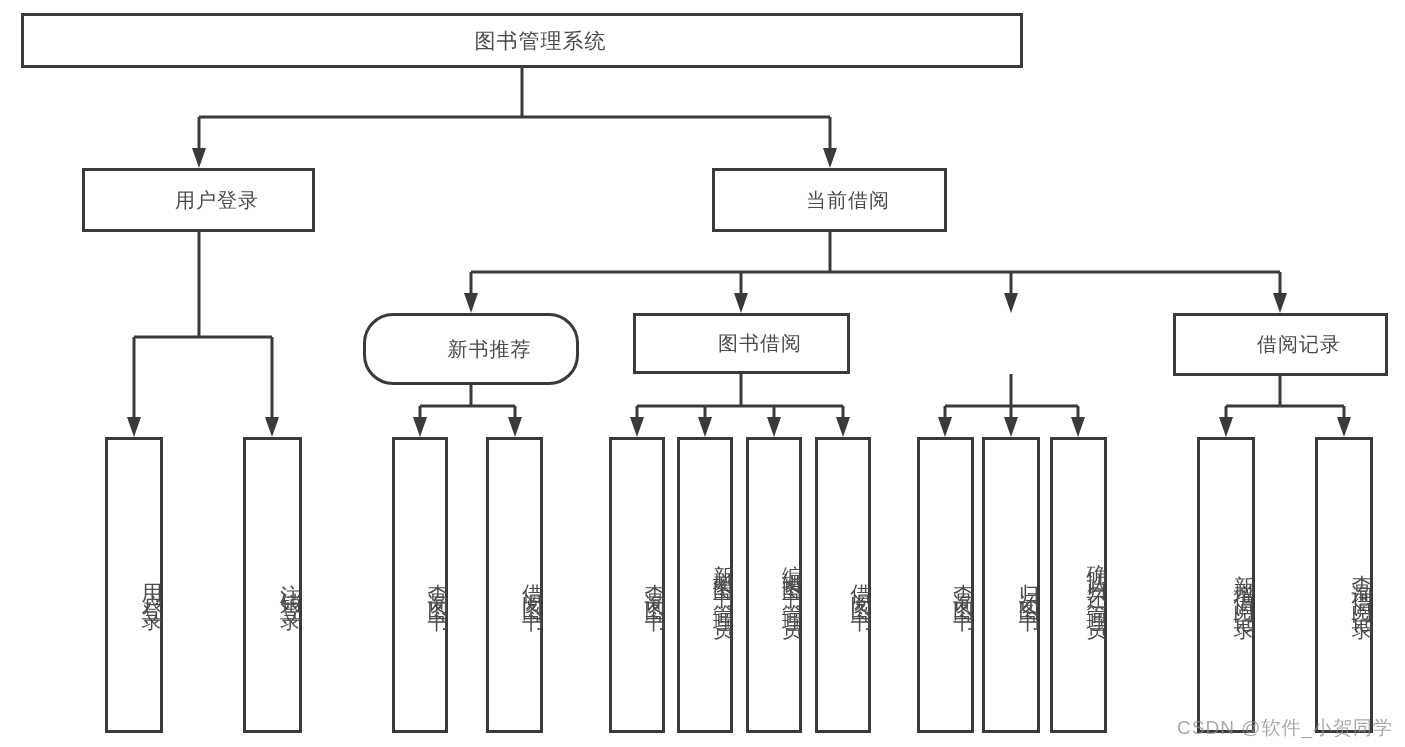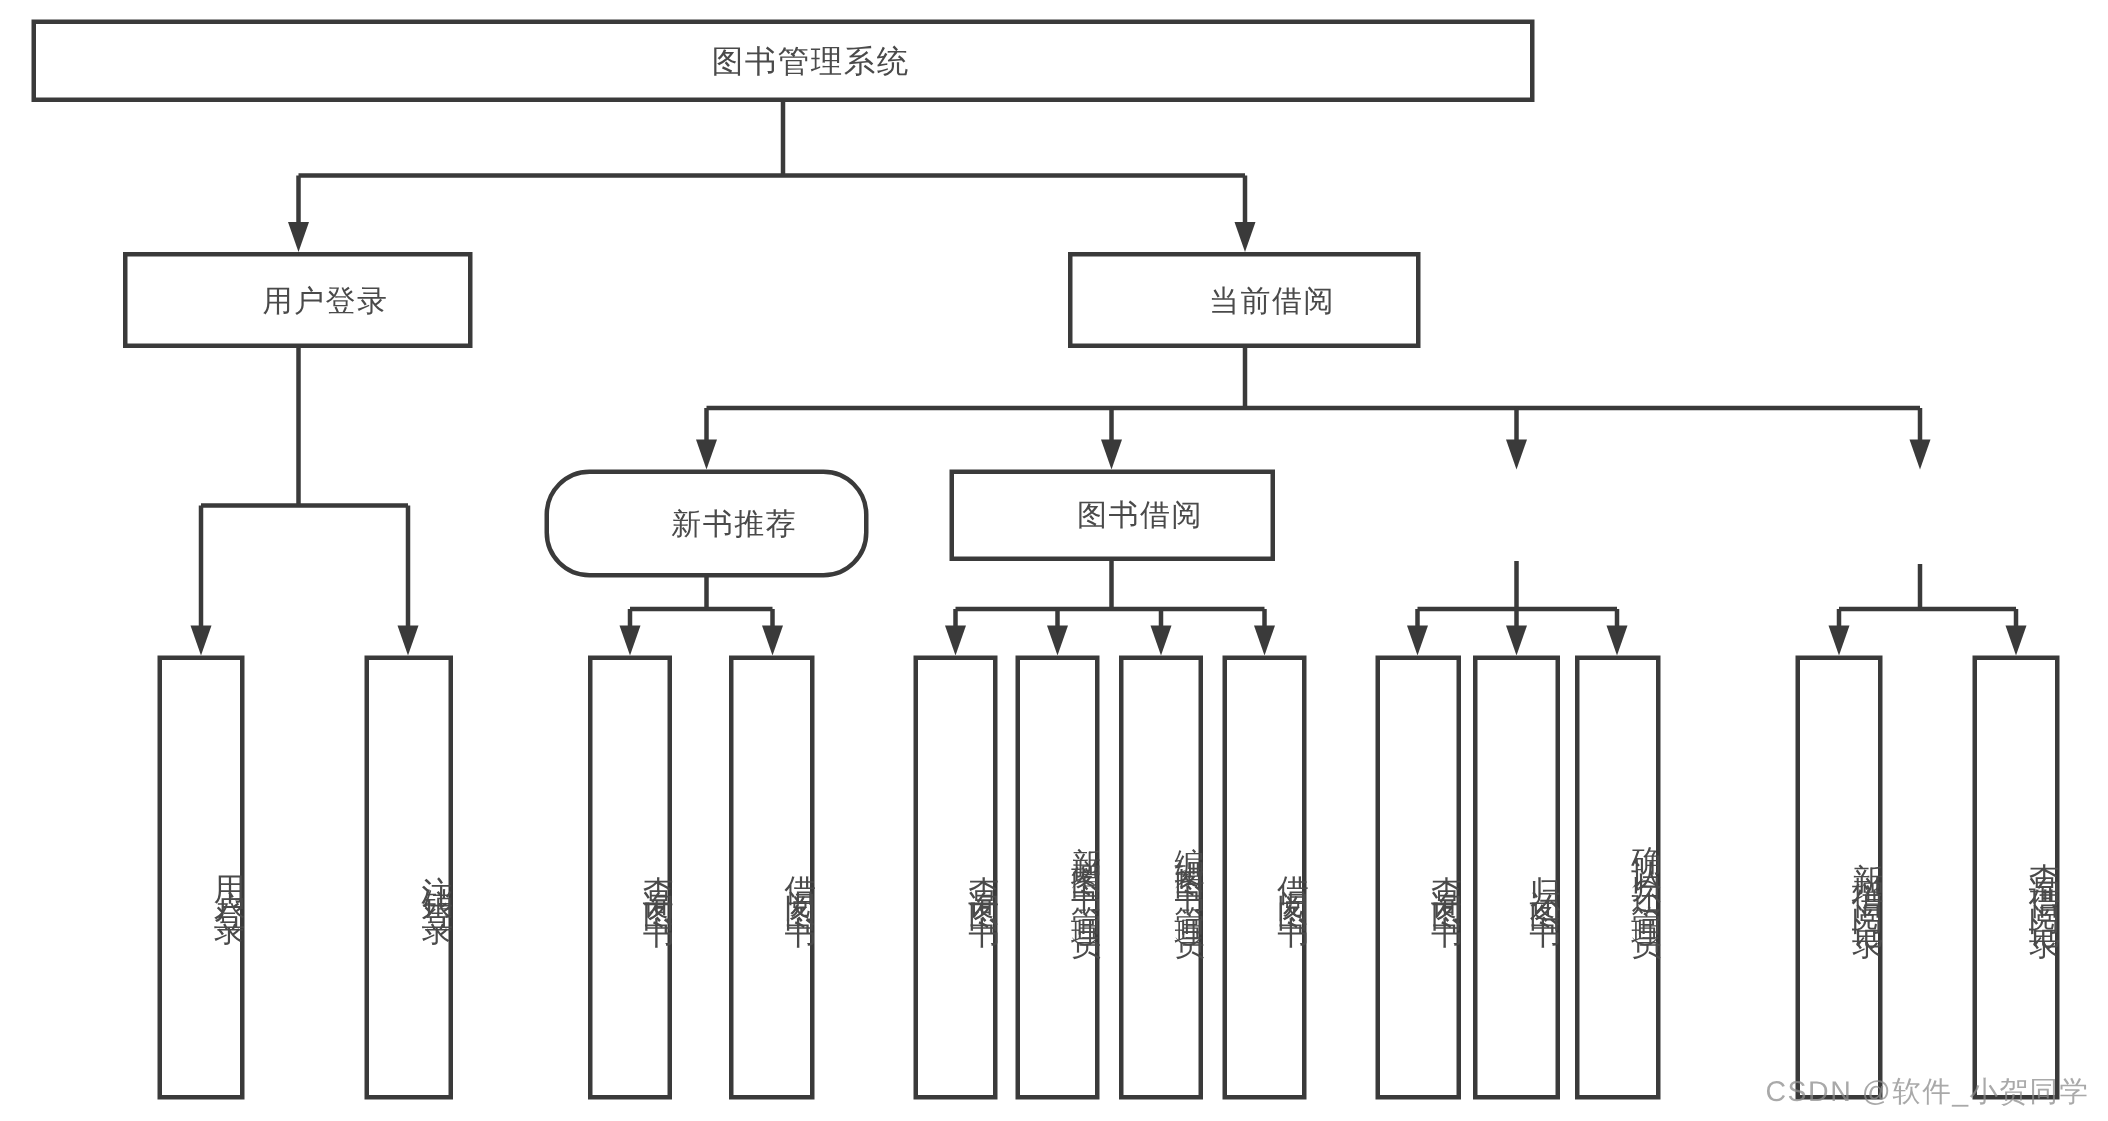--- a/index.html
+++ b/index.html
@@ -142,20 +142,23 @@
   <div class="node hbox" style="left:712px;top:168px;width:235px;height:64px;">
     <span>当前借阅</span>
   </div>
 
   <div class="node hbox" style="left:363px;top:313px;width:216px;height:72px;border-radius:30px;">
     <span>新书推荐</span>
   </div>
   <div class="node hbox" style="left:633px;top:313px;width:217px;height:61px;text-align:center;">
     <span>图书借阅</span>
   </div>
+  <div class="node hbox" style="left:1173px;top:313px;width:215px;height:63px;">
+    <span>借阅记录</span>
+  </div>
 
   <div class="node vbox" style="left:105px;top:437px;width:58px;height:296px;">
     <span>用户登录</span>
   </div>
   <div class="node vbox" style="left:243px;top:437px;width:59px;height:296px;">
     <span>注销登录</span>
   </div>
 
   <div class="node vbox" style="left:392px;top:437px;width:56px;height:296px;">
     <span>查询图书</span>

